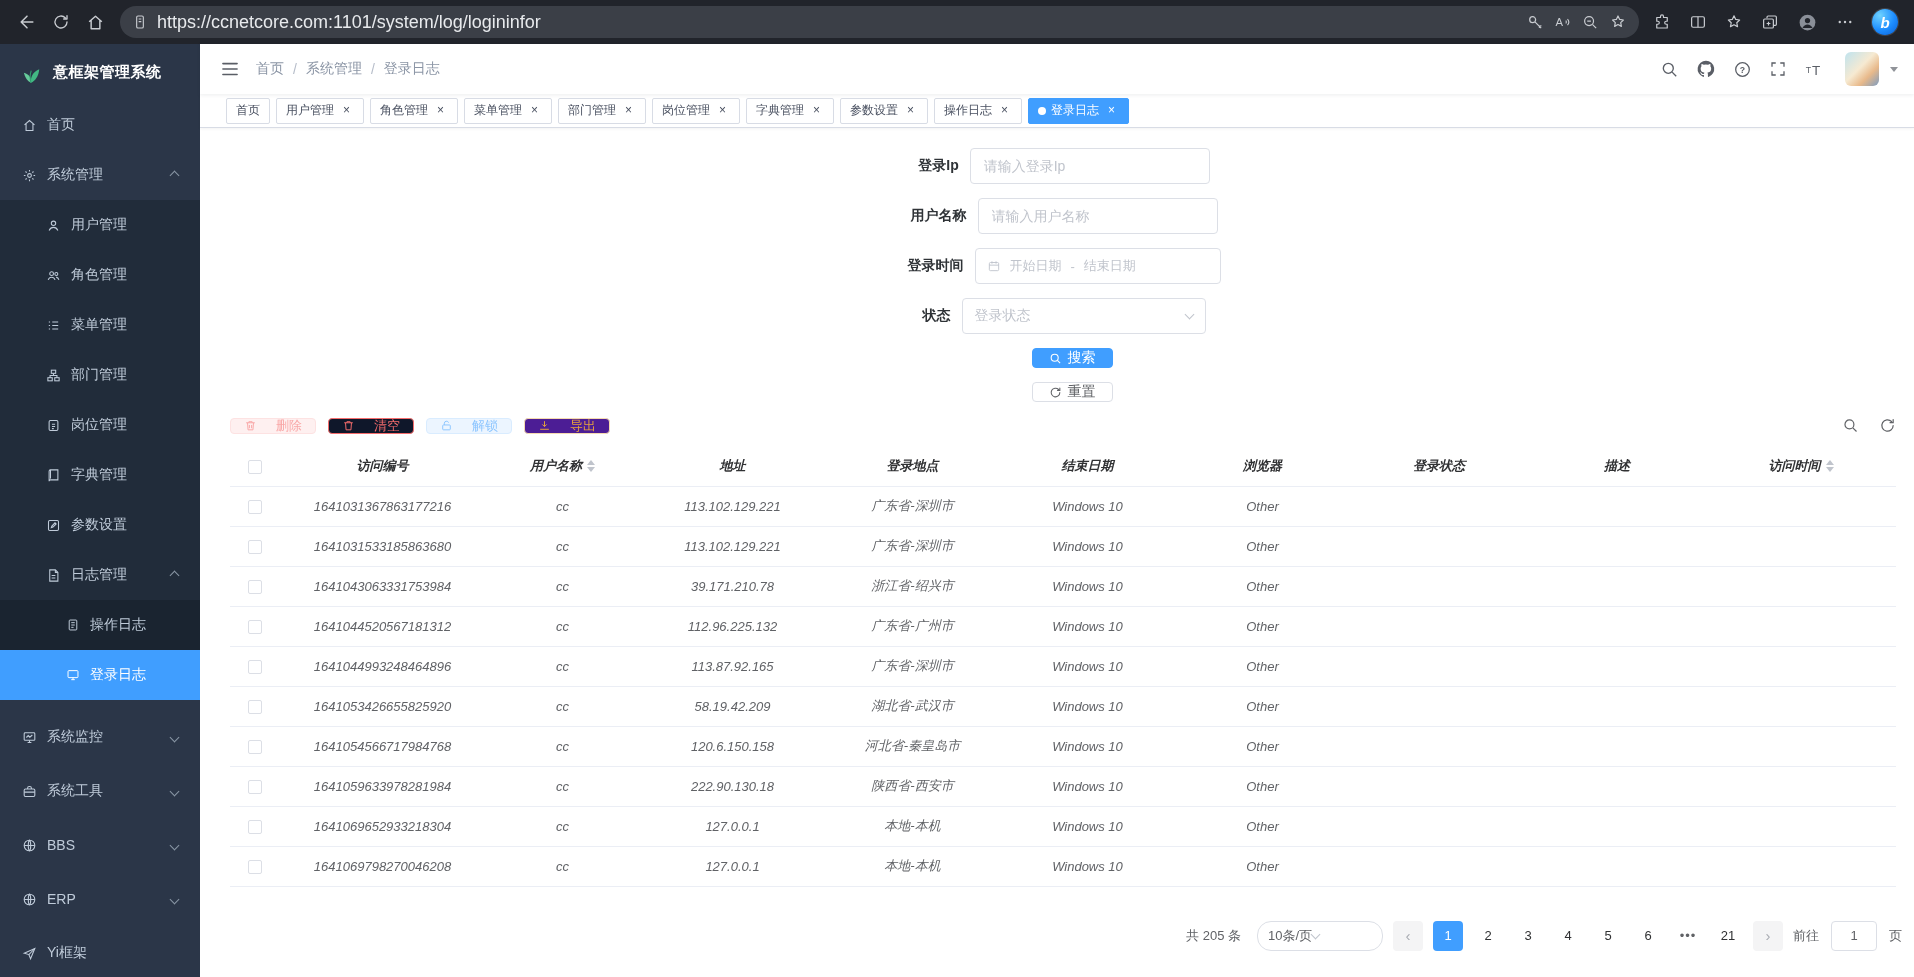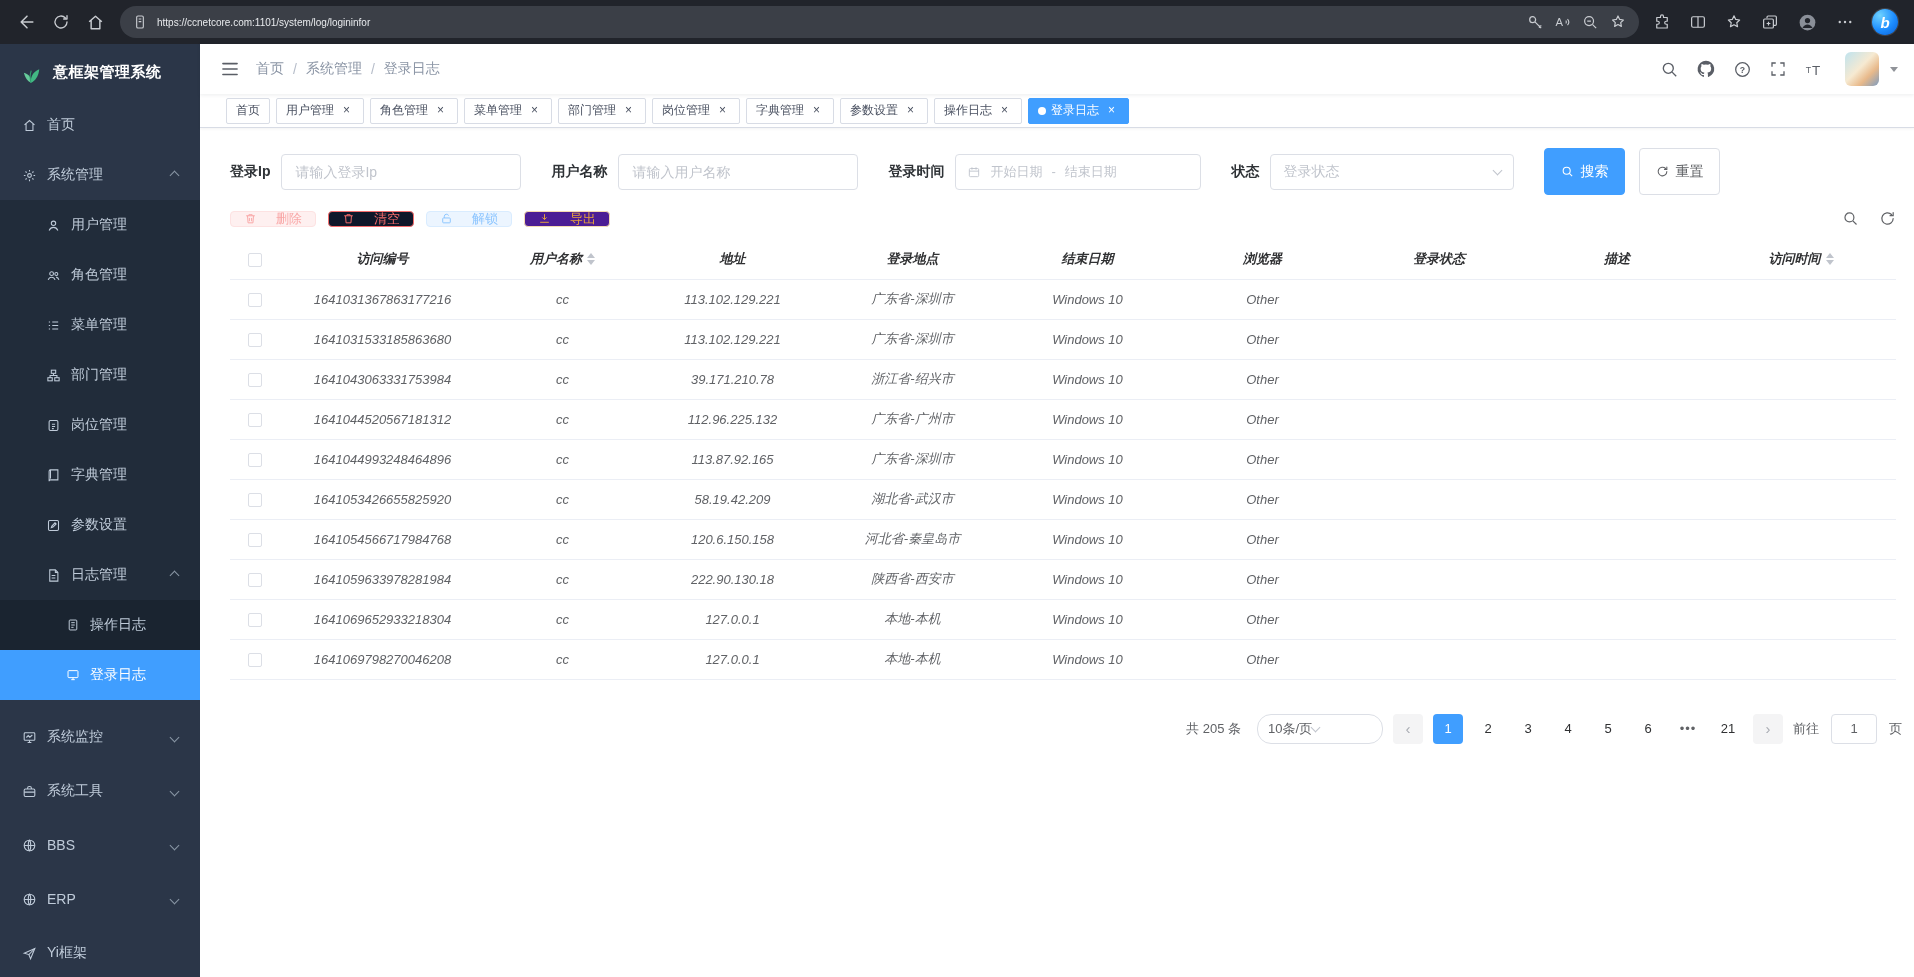--- a/index.html
+++ b/index.html
@@ -4,21 +4,21 @@
 <style>
   * { margin:0; padding:0; box-sizing:border-box; }
   html,body { width:1914px; height:977px; overflow:hidden; background:#fff;
     font-family:"Liberation Sans","DejaVu Sans",sans-serif; }
 
   
   .browser-bar { height:44px; background:#21242b; display:flex; align-items:center; padding:0 10px; }
   .bicon { width:34px; height:34px; border-radius:6px; display:flex; align-items:center; justify-content:center; flex:none; cursor:pointer; }
   .url-pill { flex:1; height:32px; background:#3b3f47; border-radius:16px; margin:0 14px 0 8px;
     display:flex; align-items:center; padding:0 12px; min-width:0; }
-  .url-text { color:#e8eaed; font-size:10px; margin-left:9px; flex:1; white-space:nowrap; overflow:hidden; }
+  .url-text { color:#e8eaed; font-size:18px; margin-left:9px; flex:1; white-space:nowrap; overflow:hidden; }
   .pill-icons { display:flex; align-items:center; gap:10px; }
   .b-right { display:flex; align-items:center; gap:18px; padding-right:6px; }
   .bing { width:26px; height:26px; border-radius:50%; color:#fff; font-weight:bold; font-style:italic; font-size:15px;
     background:radial-gradient(circle at 30% 25%, #6fd3ff 0%, #1d8dff 55%, #0b5fd4 100%);
     display:flex; align-items:center; justify-content:center; cursor:pointer; box-shadow:0 0 0 1px rgba(255,255,255,.15); }
 
   
   .app { display:flex; height:933px; }
 
   
@@ -57,31 +57,31 @@
 
   .tabbar { height:34px; background:#fff; border-bottom:1px solid #d8dce5; box-shadow:0 1px 3px rgba(0,0,0,.05);
     display:flex; align-items:center; gap:6px; padding-left:26px; position:relative; z-index:2; }
   .tag { height:26px; display:inline-flex; align-items:center; gap:5px; padding:0 9px; font-size:12px;
     border:1px solid #d8dce5; background:#fff; color:#495060; cursor:pointer; border-radius:2px; white-space:nowrap; }
   .tag .dot { width:8px; height:8px; border-radius:50%; background:#fff; flex:none; }
   .tag .close { font-size:12px; width:15px; height:15px; line-height:14px; text-align:center; border-radius:50%; color:inherit; }
   .tag.active { background:#409eff; border-color:#409eff; color:#fff; }
 
   
-  .filters { display:flex; align-items:center; gap:14px; padding:20px 0 0 30px; flex-wrap:nowrap; }
+  .filters { display:flex; align-items:center; gap:14px; padding:20px 0 0 30px; flex-wrap:nowrap;flex-direction:column; }
   .field { display:flex; align-items:center; gap:11px; margin-right:16px; }
   .field label { font-size:14px; font-weight:bold; color:#2f3337; white-space:nowrap; }
   .inp { width:240px; height:36px; border:1px solid #dcdfe6; border-radius:4px; padding:0 13px; font-size:14px; color:#606266; outline:none; }
   .inp::placeholder { color:#c0c4cc; }
   .select { width:244px; height:36px; border:1px solid #dcdfe6; border-radius:4px; display:flex; align-items:center;
     justify-content:space-between; padding:0 12px; font-size:14px; color:#c0c4cc; cursor:pointer; background:#fff; }
   .sel-caret { width:7px; height:7px; border-right:1.4px solid #c0c4cc; border-bottom:1.4px solid #c0c4cc; transform:rotate(45deg); margin-top:-3px; }
   .daterange { width:246px; height:36px; border:1px solid #dcdfe6; border-radius:4px; display:flex; align-items:center;
     gap:9px; padding:0 11px; font-size:13px; color:#c0c4cc; background:#fff; cursor:pointer; }
-  .btn { height:47px; border-radius:4px; padding:0 16px; font-size:14px; display:inline-flex; align-items:center; gap:6px;
+  .btn { height:20px; border-radius:4px; padding:0 16px; font-size:14px; display:inline-flex; align-items:center; gap:6px;
     cursor:pointer; border:1px solid #dcdfe6; background:#fff; color:#606266; white-space:nowrap; }
   .btn.primary { background:#409eff; border-color:#409eff; color:#fff; }
 
   
   .action-bar { display:flex; align-items:center; gap:12px; padding:15px 18px 0 30px; }
   .abtn { height:16px; border-radius:4px; padding:0 13px; font-size:13px; display:inline-flex; align-items:center; gap:19px;
     cursor:pointer; border:1px solid transparent; white-space:nowrap; }
   .abtn.del { background:#fef0f0; border-color:#fde2e2; color:#f9a7a7; cursor:not-allowed; }
   .abtn.clear { background:#0f172a; border-color:#f56c6c; color:#f56c6c; }
   .abtn.unlock { background:#ecf5ff; border-color:#d9ecff; color:#8cc5ff; cursor:not-allowed; }

